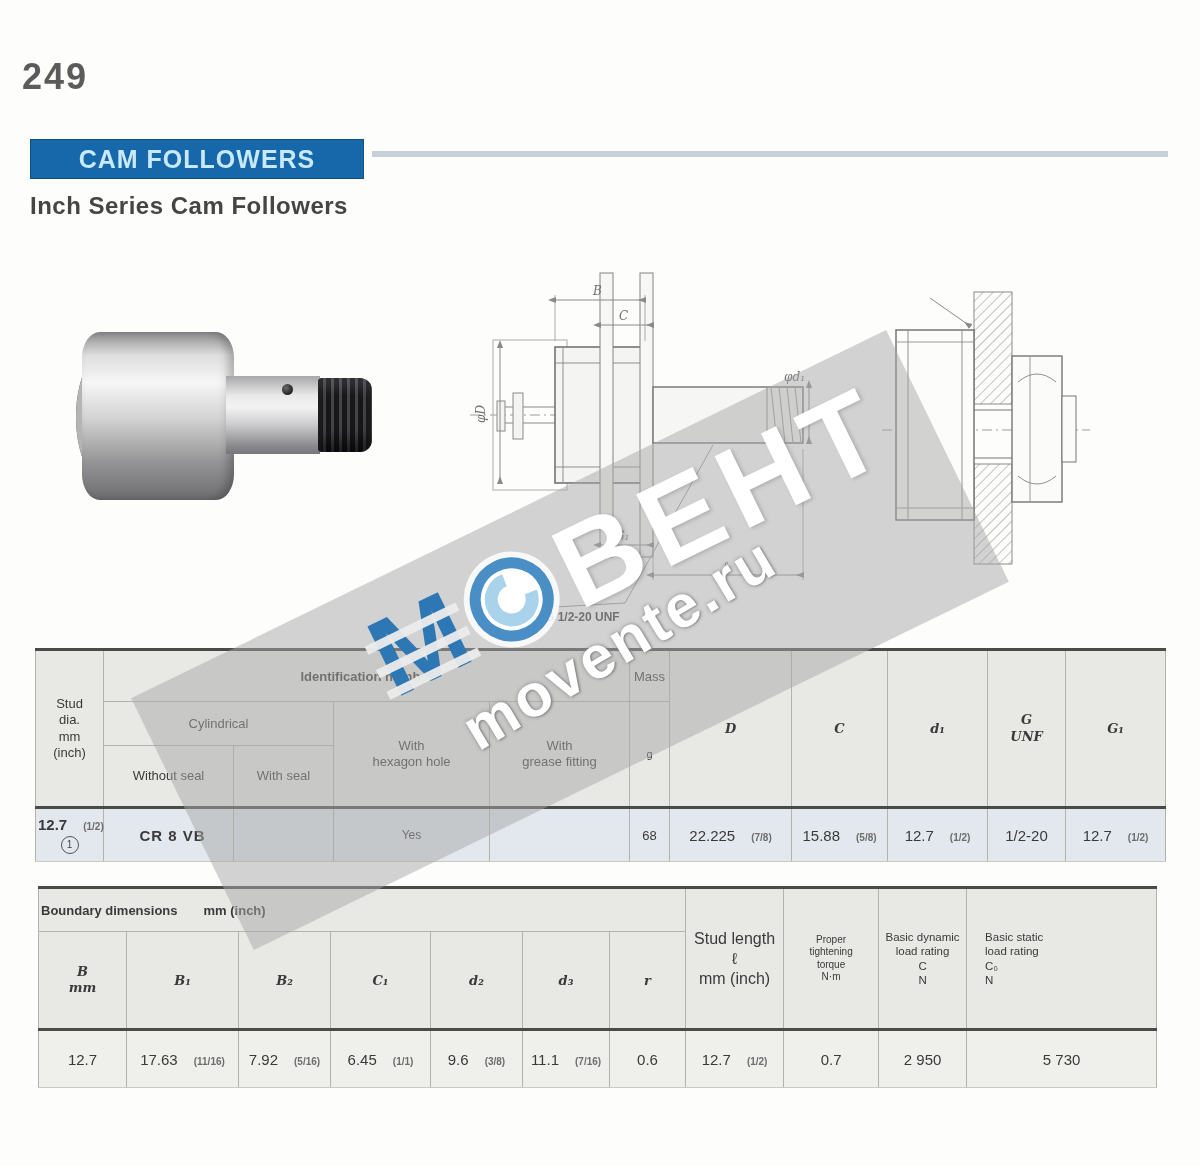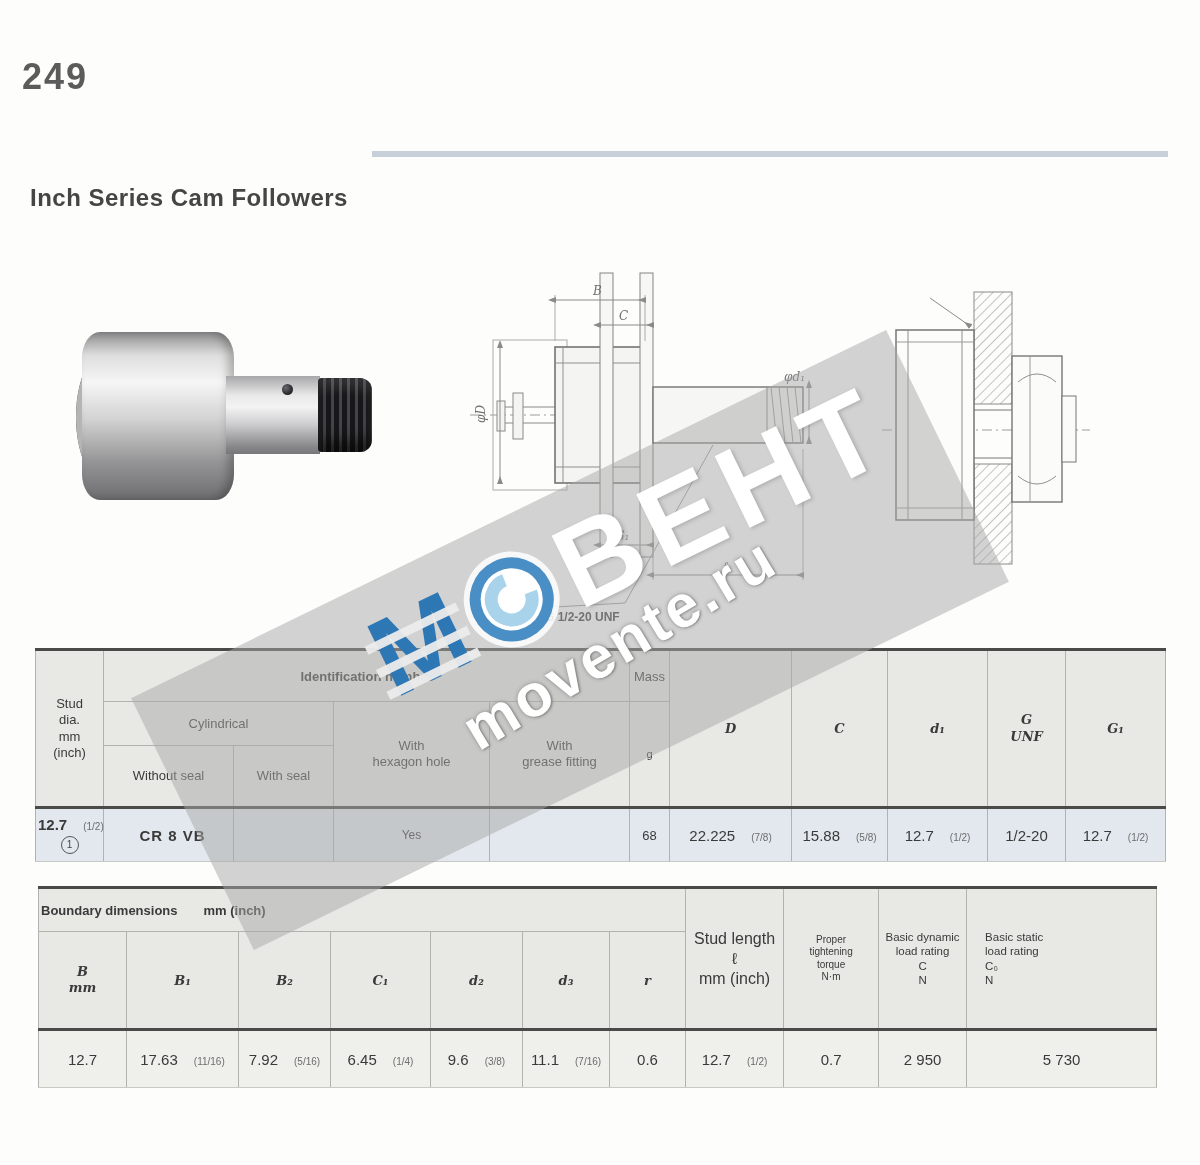--- a/index.html
+++ b/index.html
@@ -5,21 +5,21 @@
   html,body{margin:0;padding:0;background:#ffffff;}
   .page{position:relative;width:1200px;height:1165px;background:#fdfdfc;overflow:hidden;
         font-family:"Liberation Sans",sans-serif;color:#3a3a3a;}
 
   
   .page-number{position:absolute;left:22px;top:56px;font-size:36px;font-weight:bold;color:#5b5b5b;letter-spacing:2px;}
   .banner{position:absolute;left:30px;top:139px;width:332px;height:38px;background:#1668ab;border:1px solid #11517f;
           display:flex;align-items:center;justify-content:center;font-size:25px;font-weight:bold;
           color:#c8e9fb;letter-spacing:1px;}
   .banner-rule{position:absolute;left:372px;top:151px;width:796px;height:6px;background:#c7d0d8;}
-  .subtitle{position:absolute;left:30px;top:184px;font-size:24px;font-weight:bold;color:#454545;letter-spacing:.5px;}
+  .subtitle{position:absolute;left:30px;top:192px;font-size:24px;font-weight:bold;color:#454545;letter-spacing:.5px;}
   .badge{position:absolute;left:356px;top:189px;width:520px;height:37px;background:#58595b;
          display:flex;align-items:center;justify-content:center;color:#efefed;font-size:18px;font-weight:bold;letter-spacing:.5px;}
 
   
   .photo{position:absolute;left:76px;top:318px;width:300px;height:190px;}
   .ph-roller{position:absolute;left:6px;top:14px;width:152px;height:168px;border-radius:18px/26px;
     background:linear-gradient(180deg,#8f8f91 0%,#dedede 14%,#f6f6f6 30%,#d2d2d2 52%,#939395 78%,#6e6e70 100%);
     box-shadow:inset -6px 0 10px rgba(0,0,0,.25);}
   .ph-face{position:absolute;left:0px;top:20px;width:88px;height:158px;border-radius:50%;
     background:radial-gradient(ellipse at 45% 50%,#57575c 0%,#333338 45%,#1e1e22 75%,#0f0f12 100%);
@@ -63,32 +63,33 @@
              vertical-align:middle;padding:2px;color:#3a3a3a;}
   table.t1{left:35px;top:648px;width:1130px;border-top:3px solid #4a4a48;}
   table.t2{left:38px;top:886px;width:1118px;border-top:3px solid #4a4a48;}
   td.pre{white-space:pre-line;line-height:1.25;}
   td.sym{font-family:"DejaVu Serif",serif;font-style:italic;font-weight:bold;font-size:17px;}
   td.grp{font-weight:bold;font-size:13px;}
   td.nb-b{border-bottom:none;} td.nb-t{border-top:none;}
   tr.data td{border-top:3px solid #4a4a48;border-bottom:1px solid #c9c9c3;font-size:15px;}
   table.t1 tr.data td{background:#e2e8ee;}
   table.t2 tr.data td{background:#efefeb;}
-  .frac{font-size:10px;color:#6d6d6d;margin-left:16px;}
+  .frac{font-size:10px;color:#6d6d6d;margin-left:16px;font-weight:bold;}
   .id-cell{text-align:right;padding-left:10px !important;font-weight:bold;letter-spacing:1px;}
   .note-circ{display:inline-flex;align-items:center;justify-content:center;width:16px;height:16px;
              border:1px solid #555;border-radius:50%;font-size:10px;line-height:1;margin-top:3px;color:#444;}
   .stk{display:block;}
 </style>
 </head>
 <body>
 
 <div class="page">
 
   <div class="page-number">249</div>
+  <div class="banner">CAM FOLLOWERS</div>
   <div class="banner-rule"></div>
   <div class="subtitle">Inch Series Cam Followers</div>
 
   <div class="photo">
     <div class="ph-face"></div>
     <div class="ph-roller"></div>
     <div class="ph-shank"></div>
     <div class="ph-dot"></div>
     <div class="ph-thread"></div>
   </div>
@@ -279,21 +280,21 @@
       <td class="sym">B₂</td>
       <td class="sym">C₁</td>
       <td class="sym">d₂</td>
       <td class="sym">d₃</td>
       <td class="sym">r</td>
     </tr>
     <tr class="data" style="height:58px">
       <td><span>12.7</span></td>
       <td><span>17.63</span><span class="frac">(11/16)</span></td>
       <td><span>7.92</span><span class="frac">(5/16)</span></td>
-      <td><span>6.45</span><span class="frac">(1/4)</span></td>
+      <td><span>6.45</span><span class="frac">(1/1)</span></td>
       <td><span>9.6</span><span class="frac">(3/8)</span></td>
       <td><span>11.1</span><span class="frac">(7/16)</span></td>
       <td><span>0.6</span></td>
       <td><span>12.7</span><span class="frac">(1/2)</span></td>
       <td><span>0.7</span></td>
       <td><span>2 950</span></td>
       <td><span>5 730</span></td>
     </tr>
   </tbody>
     </table>

